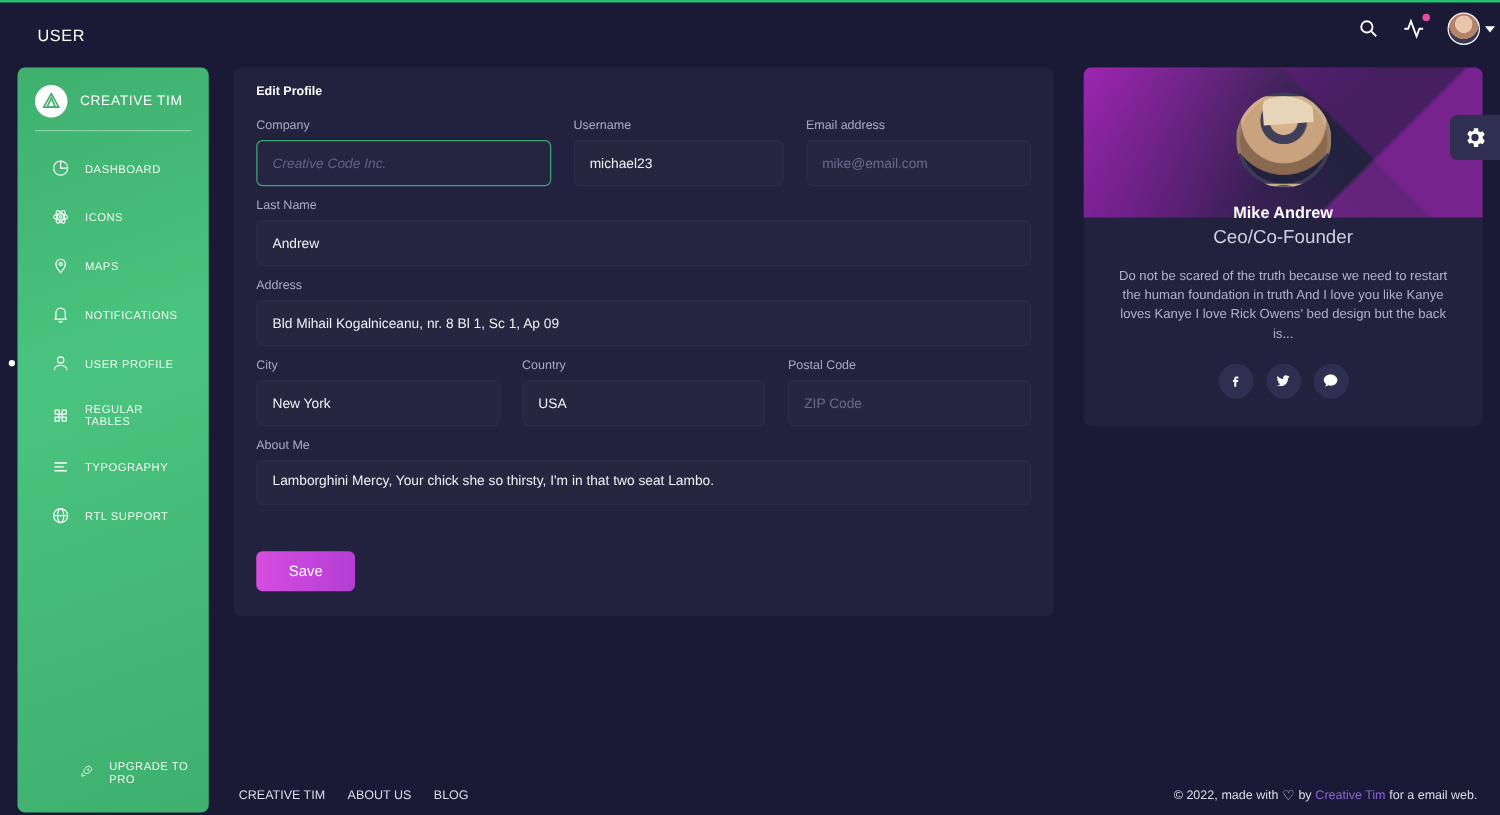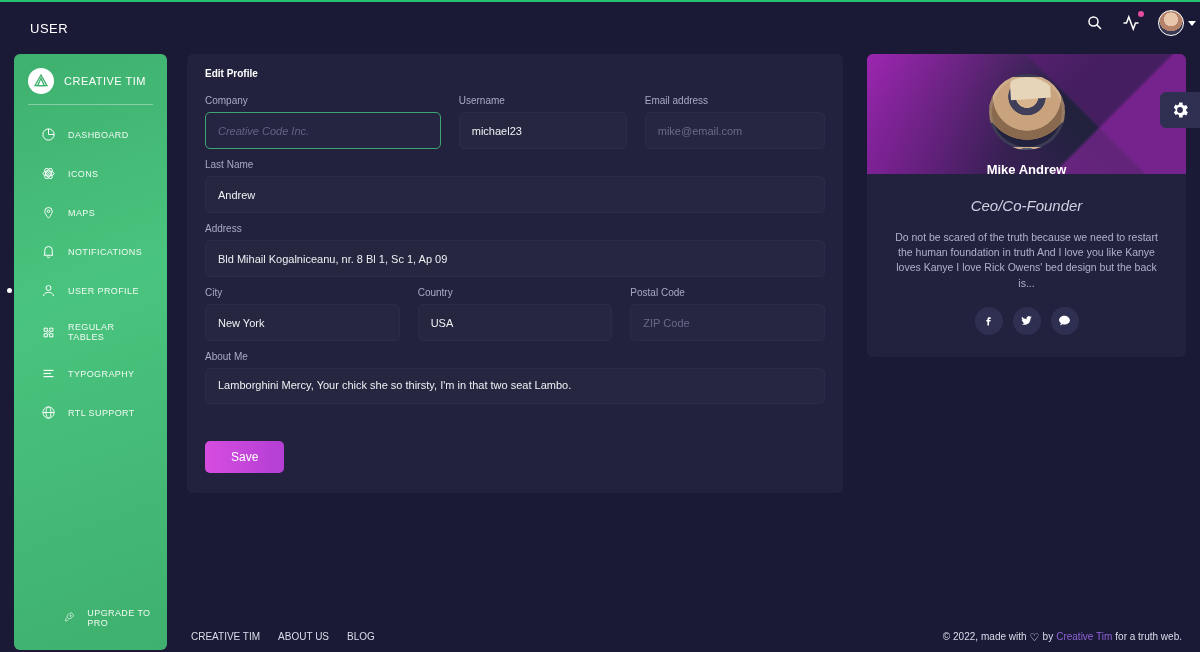--- a/index.html
+++ b/index.html
@@ -67,21 +67,21 @@
       #22223e;
   }
   .profile-bg::after{content:"";position:absolute;inset:0;
     background:
       linear-gradient(315deg, rgba(176,39,195,.45) 0 30%, transparent 31%),
       linear-gradient(225deg, rgba(98,28,125,.55) 0 38%, transparent 39%);
   }
   .avatar-big { position: relative; width: 76px; height: 76px; border-radius: 50%; background: radial-gradient(circle at 50% 28%, #d7b48d 0 18%, #3f3f5a 19% 30%, #c9a37d 31% 55%, #8a6a4f 56% 70%, #22223e 71% 100%); border: 3px solid rgba(255,255,255,.12); margin-top: 4px; overflow:hidden;}
   .avatar-big::before{content:"";position:absolute;left:18px;top:-6px;width:40px;height:28px;border-radius:50% 50% 0 0;background:#e6d5b8;transform:rotate(-4deg);} 
   .pname { margin-top: 12px; font-size: 13px; font-weight: 600; color: #fff; z-index: 1; }
-  .ptitle { margin-top: 20px; font-size: 15px; color: #cfd0e2; z-index: 1; font-style: italic; }
+  .ptitle { margin-top: 4px; font-size: 15px; color: #cfd0e2; z-index: 1; }
   .pbio { margin-top: 16px; font-size: 10.5px; line-height: 1.45; color: #b0b1c8; z-index: 1; }
   .socials { margin-top: 16px; display: flex; gap: 10px; z-index: 1; }
   .sbtn { width: 28px; height: 28px; border-radius: 50%; background: #2f2f52; display:flex; align-items:center; justify-content:center; cursor:pointer; color: #fff; }
   .sbtn svg { width: 13px; height: 13px; }
 
   
   .fab { position: absolute; top: 90px; right: 0; width: 40px; height: 36px; background: #2f2f52; border-radius: 6px 0 0 6px; display:flex; align-items:center; justify-content:center; cursor:pointer; color: #fff; }
   .fab svg { width: 20px; height: 20px; }
 
   
@@ -310,21 +310,21 @@
         <span>CREATIVE TIM</span>
         <span>ABOUT US</span>
         <span>BLOG</span>
       </div>
       <div class="fright">
         <span>© 2022,</span>
         <span>made with</span>
         <span class="heart-o"></span>
         <span>by</span>
         <span class="ct">Creative Tim</span>
-        <span>for a truth web.</span>
+        <span>for a email web.</span>
       </div>
     </div>
   </div>
 </div>
 
 <div class="fab">
   <svg viewBox="0 0 24 24" fill="currentColor">
       <path d="M19.4 13a7.5 7.5 0 0 0 0-2l2-1.6-2-3.4-2.4 1a7.4 7.4 0 0 0-1.7-1L15 3h-4l-.3 2.5c-.6.2-1.2.6-1.7 1l-2.4-1-2 3.4L6.6 11a7.5 7.5 0 0 0 0 2l-2 1.6 2 3.4 2.4-1c.5.4 1.1.8 1.7 1L11 21h4l.3-2.5c.6-.2 1.2-.6 1.7-1l2.4 1 2-3.4zM12 15.5A3.5 3.5 0 1 1 12 8.5a3.5 3.5 0 0 1 0 7z"></path>
     </svg>
 </div>

